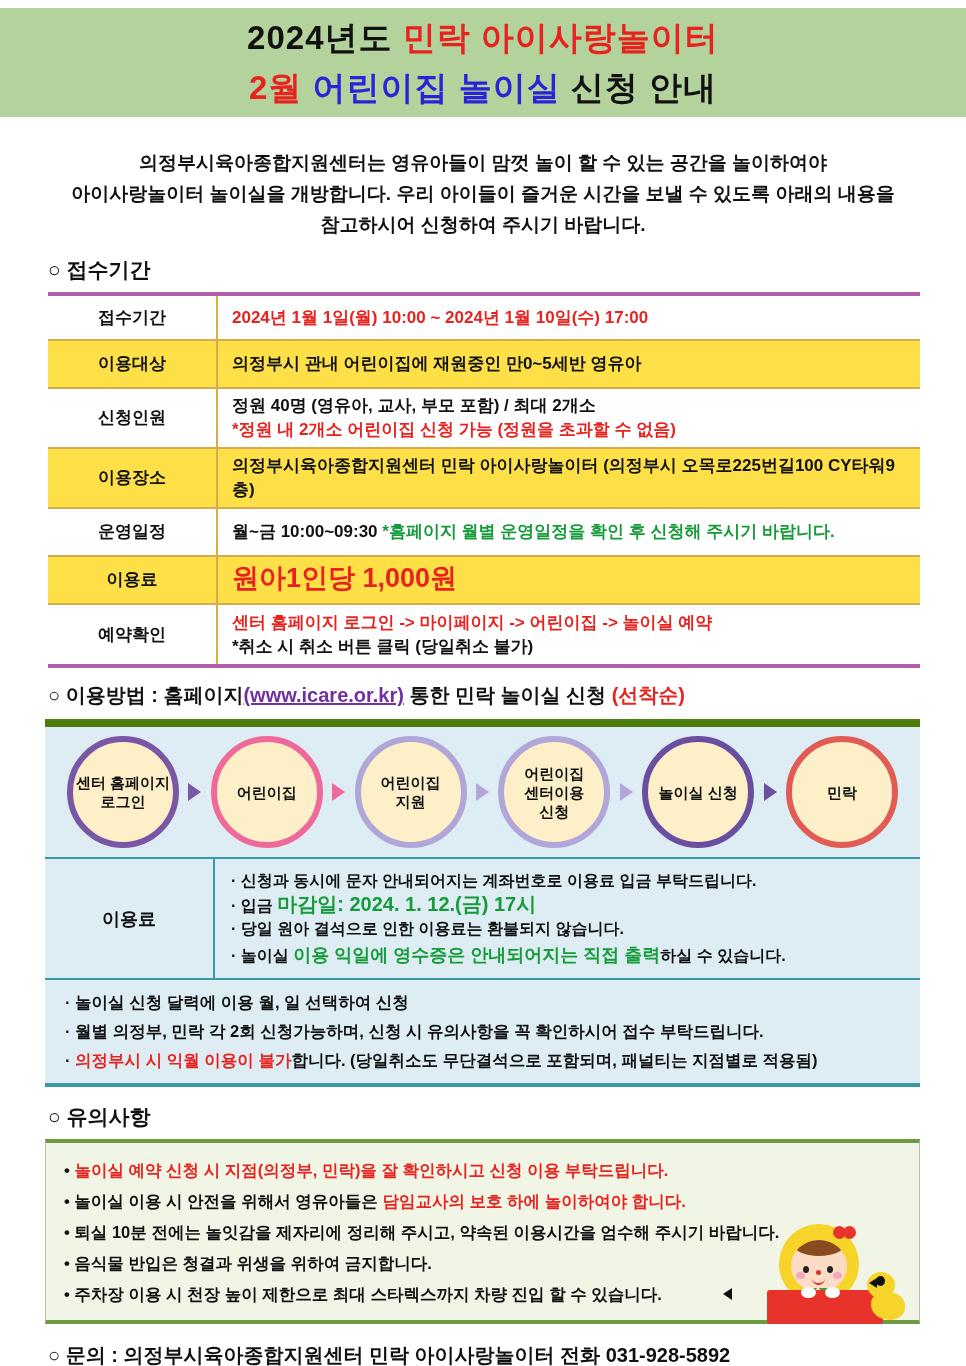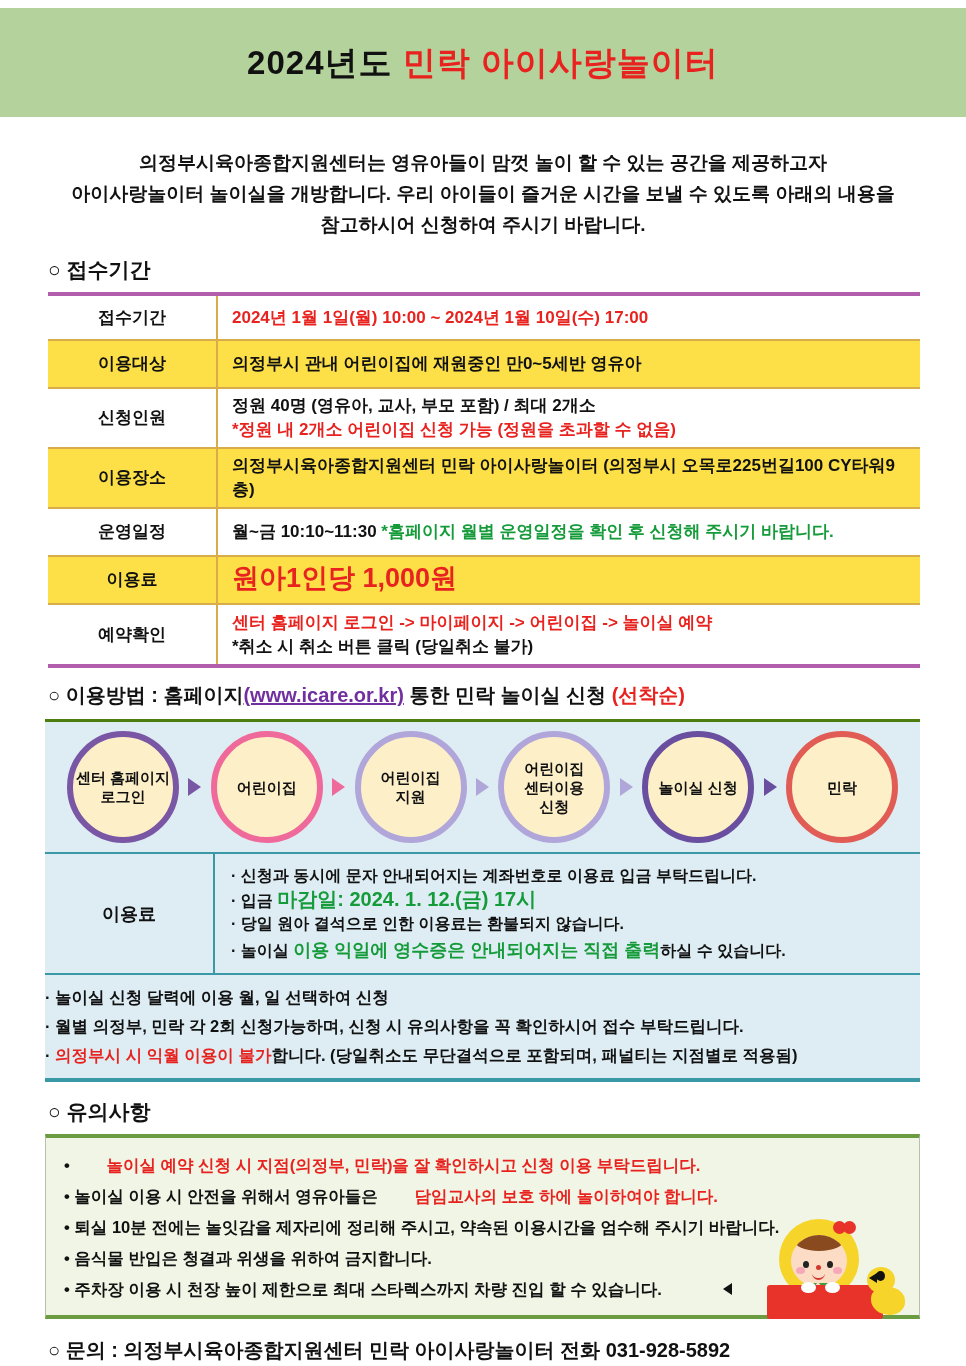--- a/index.html
+++ b/index.html
@@ -30,45 +30,45 @@
   tr.cream{background:#fde047;}
   .v-red{color:#e8231f;font-weight:800;}
   .v-black{color:#111;font-weight:600;}
   .v-green{color:#169b3a;font-weight:800;}
   .fee-big{font-size:27px;}
   
   .method-heading{margin:14px 0 10px 48px;font-size:20px;font-weight:800;color:#111;}
   .link{color:#7030a0;text-decoration:underline;cursor:pointer;}
   
   .flow-panel{margin-left:45px;width:875px;background:#ddedf3;
-    border-top:3px solid #4d7c0f;border-bottom:4px solid #3b98a7;}
+    border-top:8px solid #4d7c0f;border-bottom:4px solid #3b98a7;}
   .flow-row{height:130px;display:flex;align-items:center;justify-content:space-between;
     padding:0 22px;border-bottom:2px solid #3b98a7;}
   .flow-step{width:100px;height:100px;border-radius:50%;background:#fdf0c8;
     border:6px solid #7a57a5;display:flex;align-items:center;justify-content:center;
     text-align:center;font-size:15px;font-weight:800;line-height:19px;color:#111;
     white-space:pre-line;flex:none;}
   .flow-arrow{width:0;height:0;border-top:9px solid transparent;border-bottom:9px solid transparent;
     border-left:13px solid #7a57a5;flex:none;margin:0 -4px;}
   .fee-row{display:flex;align-items:stretch;border-bottom:2px solid #3b98a7;}
   .fee-label{width:168px;flex:none;display:flex;align-items:center;justify-content:center;
     font-size:18px;font-weight:800;border-right:2px solid #3b98a7;color:#111;}
   .fee-content{padding:9px 16px;font-size:16px;font-weight:600;color:#111;}
   .fee-content .row{line-height:26px;}
   .fee-content .row.big{line-height:20px;}
   .g-big{color:#169b3a;font-weight:800;font-size:20px;}
   .g-mid{color:#169b3a;font-weight:800;font-size:18px;}
-  .flow-notes{padding:8px 0;font-size:16.5px;font-weight:600;line-height:29px;color:#111;}
+  .flow-notes{padding:8px 20px;font-size:16.5px;font-weight:600;line-height:29px;color:#111;}
   .n-red{color:#e8231f;font-weight:800;}
   
   .notice-box{position:relative;margin-left:45px;width:875px;box-sizing:border-box;
     background:#f0f5e6;border-top:4px solid #6b9c42;border-bottom:4px solid #6b9c42;
     border-left:1px solid #b9bfae;border-right:1px solid #b9bfae;
     padding:12px 18px 10px 18px;font-size:16.5px;font-weight:700;line-height:31px;color:#111;}
-  .nb-red{color:#e8231f;margin-left:32px;}
+  .nb-red{color:#e8231f;}
   
   .illu{position:absolute;right:14px;bottom:-4px;width:138px;height:100px;}
   .hood{position:absolute;left:12px;top:0;width:80px;height:80px;border-radius:50%;background:#f6d42a;}
   .bow{position:absolute;left:66px;top:2px;width:13px;height:13px;background:#e8332a;border-radius:50%;}
   .bow:before{content:"";position:absolute;left:10px;top:0;width:13px;height:13px;background:#e8332a;border-radius:50%;}
   .face{position:absolute;left:24px;top:16px;width:56px;height:52px;border-radius:50%;background:#fddcc5;overflow:hidden;}
   .bangs{position:absolute;left:2px;top:-8px;width:52px;height:24px;background:#8a4a1f;border-radius:0 0 100% 100%;}
   .eye{position:absolute;top:26px;width:6px;height:7px;background:#222;border-radius:50%;}
   .eye.l{left:12px;} .eye.r{left:36px;}
   .cheek{position:absolute;top:32px;width:9px;height:7px;background:#f7a8b8;border-radius:50%;}
@@ -93,24 +93,27 @@
 </style>
 </head>
 <body>
 
 <div class="page">
 
   <div class="header-band">
     <div class="header-line">
       <span class="t-black">2024년도 </span><span class="t-red">민락  아이사랑놀이터</span>
     </div>
+    <div class="header-line">
+      <span class="t-red">2월 </span><span class="t-blue">어린이집  놀이실 </span><span class="t-black">신청  안내</span>
+    </div>
   </div>
 
   <div class="intro">
-    <div>의정부시육아종합지원센터는  영유아들이  맘껏  놀이  할  수  있는  공간을  제공하고자</div>
+    <div>의정부시육아종합지원센터는  영유아들이  맘껏  놀이  할  수  있는  공간을  놀이하여야</div>
     <div>아이사랑놀이터  놀이실을  개방합니다.  우리  아이들이  즐거운  시간을  보낼  수  있도록  아래의  내용을</div>
     <div>참고하시어  신청하여  주시기  바랍니다.</div>
   </div>
 
   <div class="section-heading">○  접수기간</div>
 
   <table class="apply">
     <tbody>
         <tr style="height:46px;">
       <td class="lbl">접수기간</td>
@@ -127,21 +130,21 @@
         <div class="v-red">*정원 내 2개소 어린이집 신청 가능 (정원을 초과할 수 없음)</div>
       </td>
     </tr>
     <tr class="cream" style="height:48px;margin-top:27px;">
       <td class="lbl">이용장소</td>
       <td><span class="v-black">의정부시육아종합지원센터 민락 아이사랑놀이터 (의정부시 오목로225번길100 CY타워9층)</span></td>
     </tr>
     <tr style="height:48px;">
       <td class="lbl">운영일정</td>
       <td>
-        <span class="v-black">월~금 10:10~11:30</span>
+        <span class="v-black">월~금 10:00~09:30</span>
         <span class="v-green">*홈페이지 월별 운영일정을 확인 후 신청해 주시기 바랍니다.</span>
       </td>
     </tr>
     <tr class="cream" style="height:48px;">
       <td class="lbl">이용료</td>
       <td><span class="v-red fee-big">원아1인당 1,000원</span></td>
     </tr>
     <tr style="height:62px;">
       <td class="lbl">예약확인</td>
       <td>

